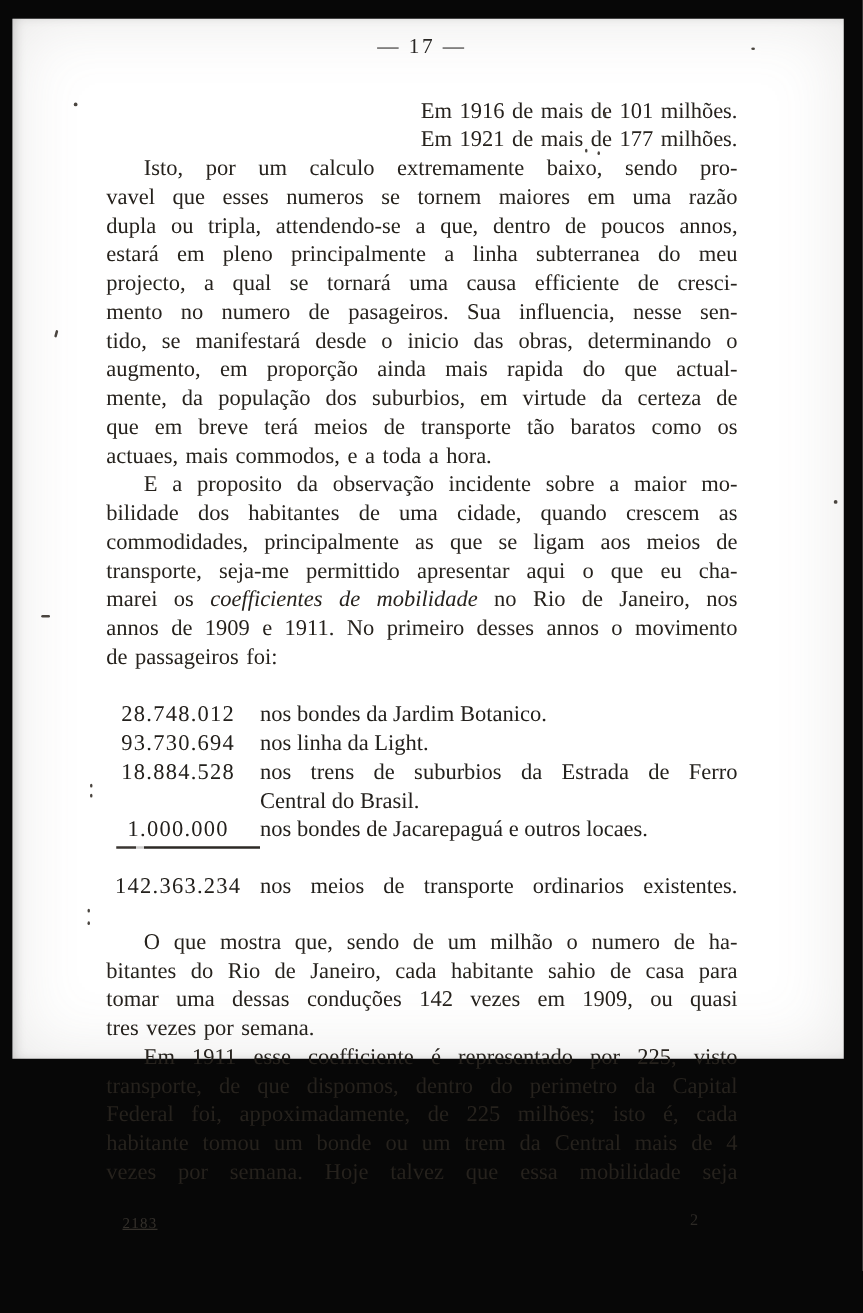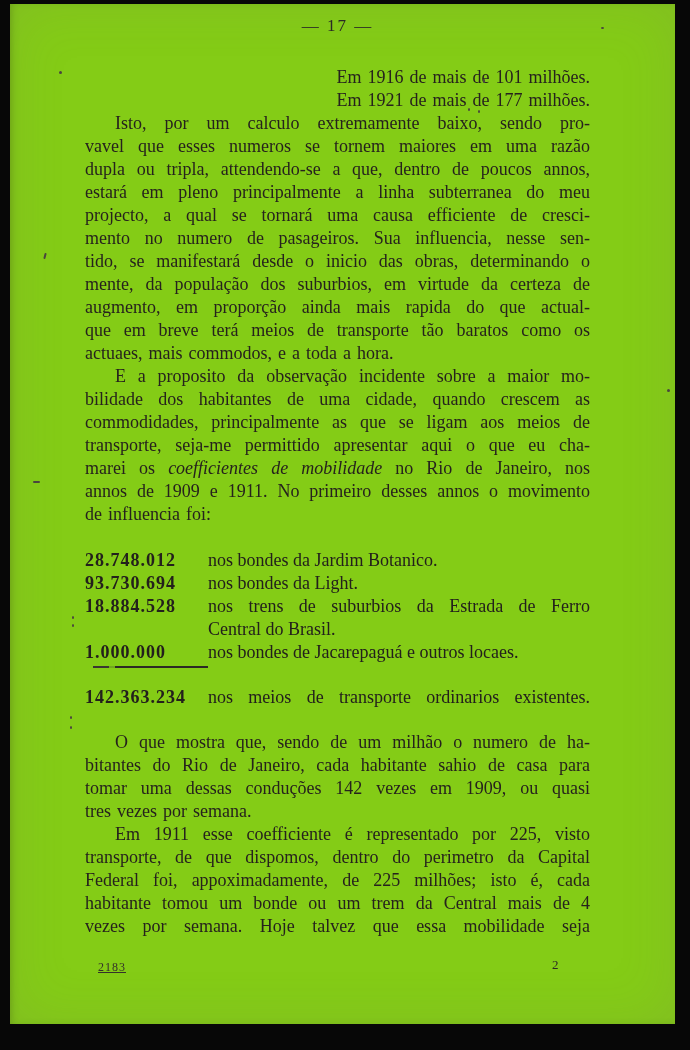--- a/index.html
+++ b/index.html
@@ -13,24 +13,24 @@
   }
   .frame {
     position: relative;
     width: 690px;
     height: 1050px;
     background: #070707;
   }
   .page {
     position: absolute;
     left: 10px;
-    top: 4px;
+    top: 15px;
     width: 665px;
-    height: 1020px;
-    background: #84cc16;
+    height: 832px;
+    background: #ffffff;
     box-shadow: inset 0 0 55px rgba(120,115,105,0.16), inset 4px 0 10px -4px rgba(0,0,0,0.25);
     color: #23201c;
   }
   .pg-header {
     position: absolute;
     top: 13px;
     left: 75px;
     width: 505px;
     text-align: center;
     font-size: 17px;
@@ -57,24 +57,23 @@
   .it { font-style: italic; margin-top: 14px; }
   .lrow {
     display: flex;
     gap: 8px;
     height: 23px;
     line-height: 23px;
     font-size: 18px;
   }
   .num {
     flex: 0 0 115px;
-    text-align: left;
+    text-align: center;
     letter-spacing: 1px;
     white-space: nowrap;
-    font-weight: bold;
   }
   .desc { flex: 1 1 auto; }
   .desc.j { text-align: justify; text-align-last: justify; }
   .sum-rule {
     position: absolute;
     left: 83px;
     top: 662px;
     width: 115px;
     height: 2px;
     background: linear-gradient(90deg, #3a3632 0 14%, rgba(58,54,50,0.25) 14% 19%, #2c2925 19% 100%);
@@ -114,44 +113,44 @@
     <div class="block" style="top:62px">
       <div class="ln ind">Em 1916 de mais de 101 milhões.</div>
       <div class="ln ind">Em 1921 de mais de 177 milhões.</div>
       <div class="ln ind j">Isto, por um calculo extremamente baixo, sendo pro-</div>
       <div class="ln j">vavel que esses numeros se tornem maiores em uma razão</div>
       <div class="ln j">dupla ou tripla, attendendo-se a que, dentro de poucos annos,</div>
       <div class="ln j">estará em pleno principalmente a linha subterranea do meu</div>
       <div class="ln j">projecto, a qual se tornará uma causa efficiente de cresci-</div>
       <div class="ln j">mento no numero de pasageiros. Sua influencia, nesse sen-</div>
       <div class="ln j">tido, se manifestará desde o inicio das obras, determinando o</div>
+      <div class="ln j">augmento, em proporção ainda mais rapida do que actual-</div>
       <div class="ln j">mente, da população dos suburbios, em virtude da certeza de</div>
-      <div class="ln j">augmento, em proporção ainda mais rapida do que actual-</div>
       <div class="ln j">que em breve terá meios de transporte tão baratos como os</div>
       <div class="ln">actuaes, mais commodos, e a toda a hora.</div>
     </div>
 
     <div class="block" style="top:361px">
       <div class="ln ind j">E a proposito da observação incidente sobre a maior mo-</div>
       <div class="ln j">bilidade dos habitantes de uma cidade, quando crescem as</div>
       <div class="ln j">commodidades, principalmente as que se ligam aos meios de</div>
       <div class="ln j">transporte, seja-me permittido apresentar aqui o que eu cha-</div>
       <div class="ln j"><span>marei os </span><span class="it">coefficientes de mobilidade</span><span> no Rio de Janeiro, nos</span></div>
       <div class="ln j">annos de 1909 e 1911. No primeiro desses annos o movimento</div>
-      <div class="ln">de influencia foi:</div>
+      <div class="ln">de passageiros foi:</div>
     </div>
 
     <div class="block" style="top:545px">
       <div class="lrow">
         <span class="num">28.748.012</span>
         <span class="desc">nos bondes da Jardim Botanico.</span>
       </div>
       <div class="lrow">
         <span class="num">93.730.694</span>
-        <span class="desc">nos bondes da Light.</span>
+        <span class="desc">nos linha da Light.</span>
       </div>
       <div class="lrow">
         <span class="num">18.884.528</span>
         <span class="desc j">nos trens de suburbios da Estrada de Ferro</span>
       </div>
       <div class="lrow">
         <span class="num"></span>
         <span class="desc">Central do Brasil.</span>
       </div>
       <div class="lrow">

